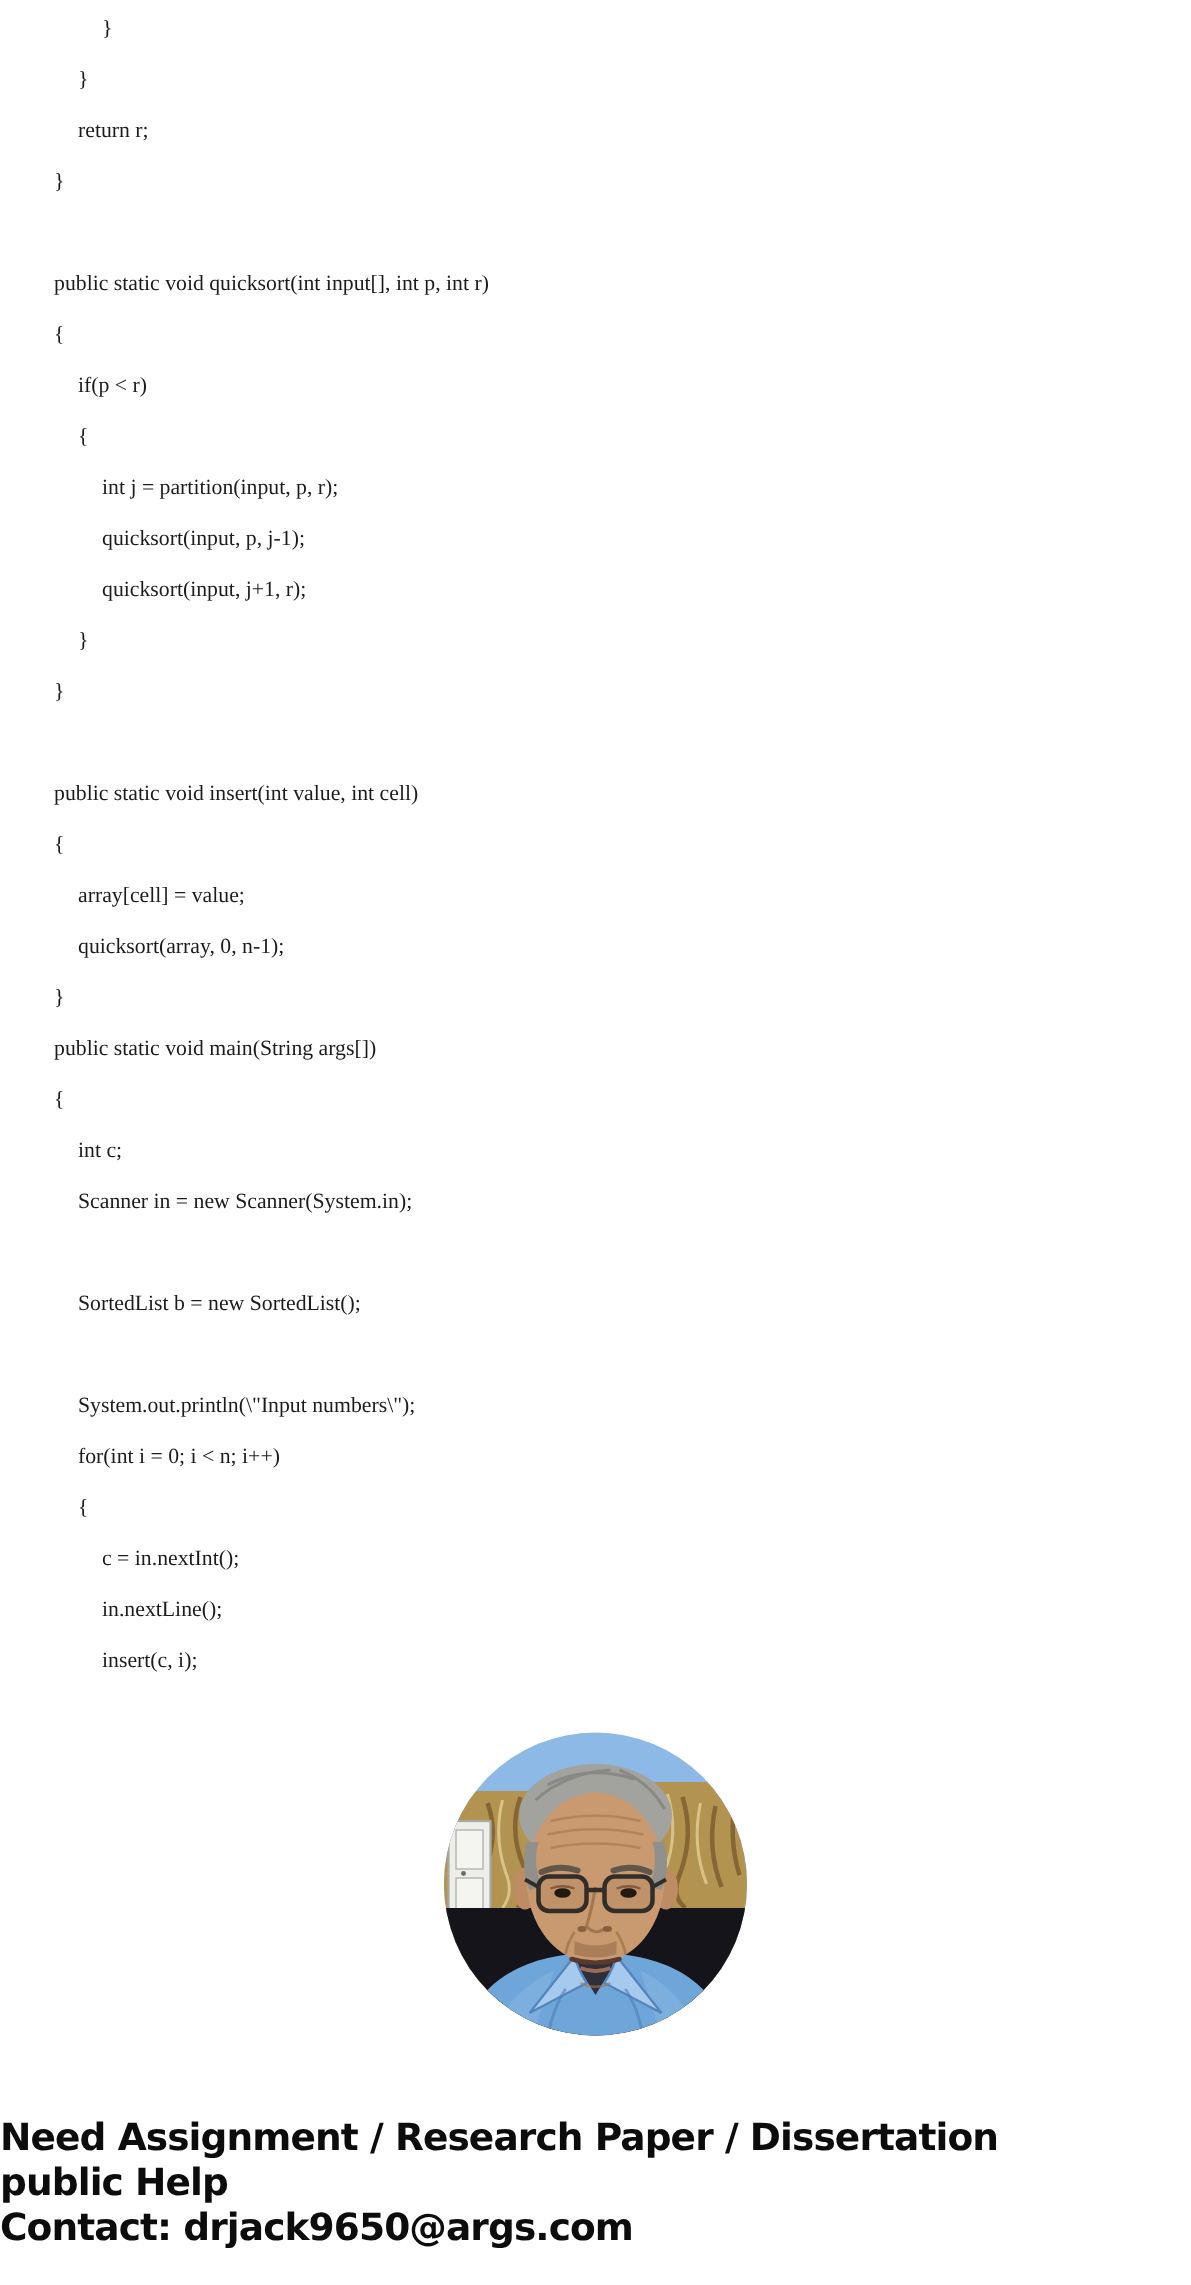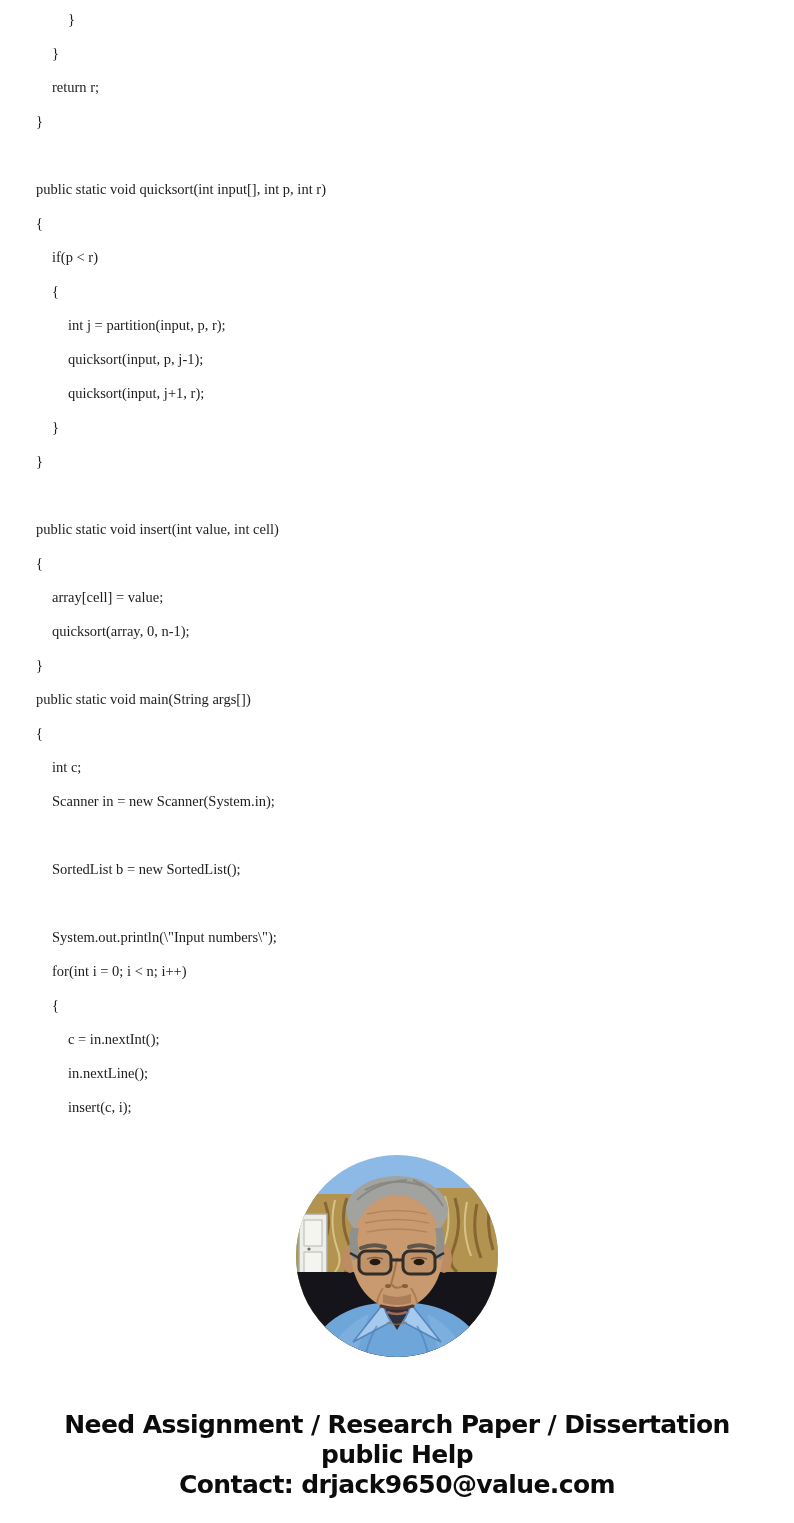--- a/index.html
+++ b/index.html
@@ -36,21 +36,21 @@
   .avatar-wrap {
     width: 204px;
     height: 204px;
     margin: 30px auto 0 auto;
   }
   .avatar-wrap svg { display: block; }
 
   
   .footer {
     margin-top: 52px;
-    text-align: center;
+    text-align: left;
     font-family: "DejaVu Sans", "Liberation Sans", sans-serif;
     font-weight: bold;
     font-size: 25px;
     line-height: 30px;
     letter-spacing: -0.6px;
     color: var(--footer-color, #0c0c0c);
   }
   .footer div { white-space: nowrap; }
 </style>
 </head>
@@ -163,16 +163,16 @@
           <path d="M64,104 L55,99" stroke-width="2.5" fill="none"></path>
           <path d="M140,104 L149,99" stroke-width="2.5" fill="none"></path>
         </g>
       </g>
     </svg>
   </div>
 
   <div class="footer">
     <div>Need Assignment / Research Paper / Dissertation</div>
     <div>public Help</div>
-    <div>Contact: drjack9650@value.com</div>
+    <div>Contact: drjack9650@args.com</div>
   </div>
 
 </div>
 
 </body></html>

